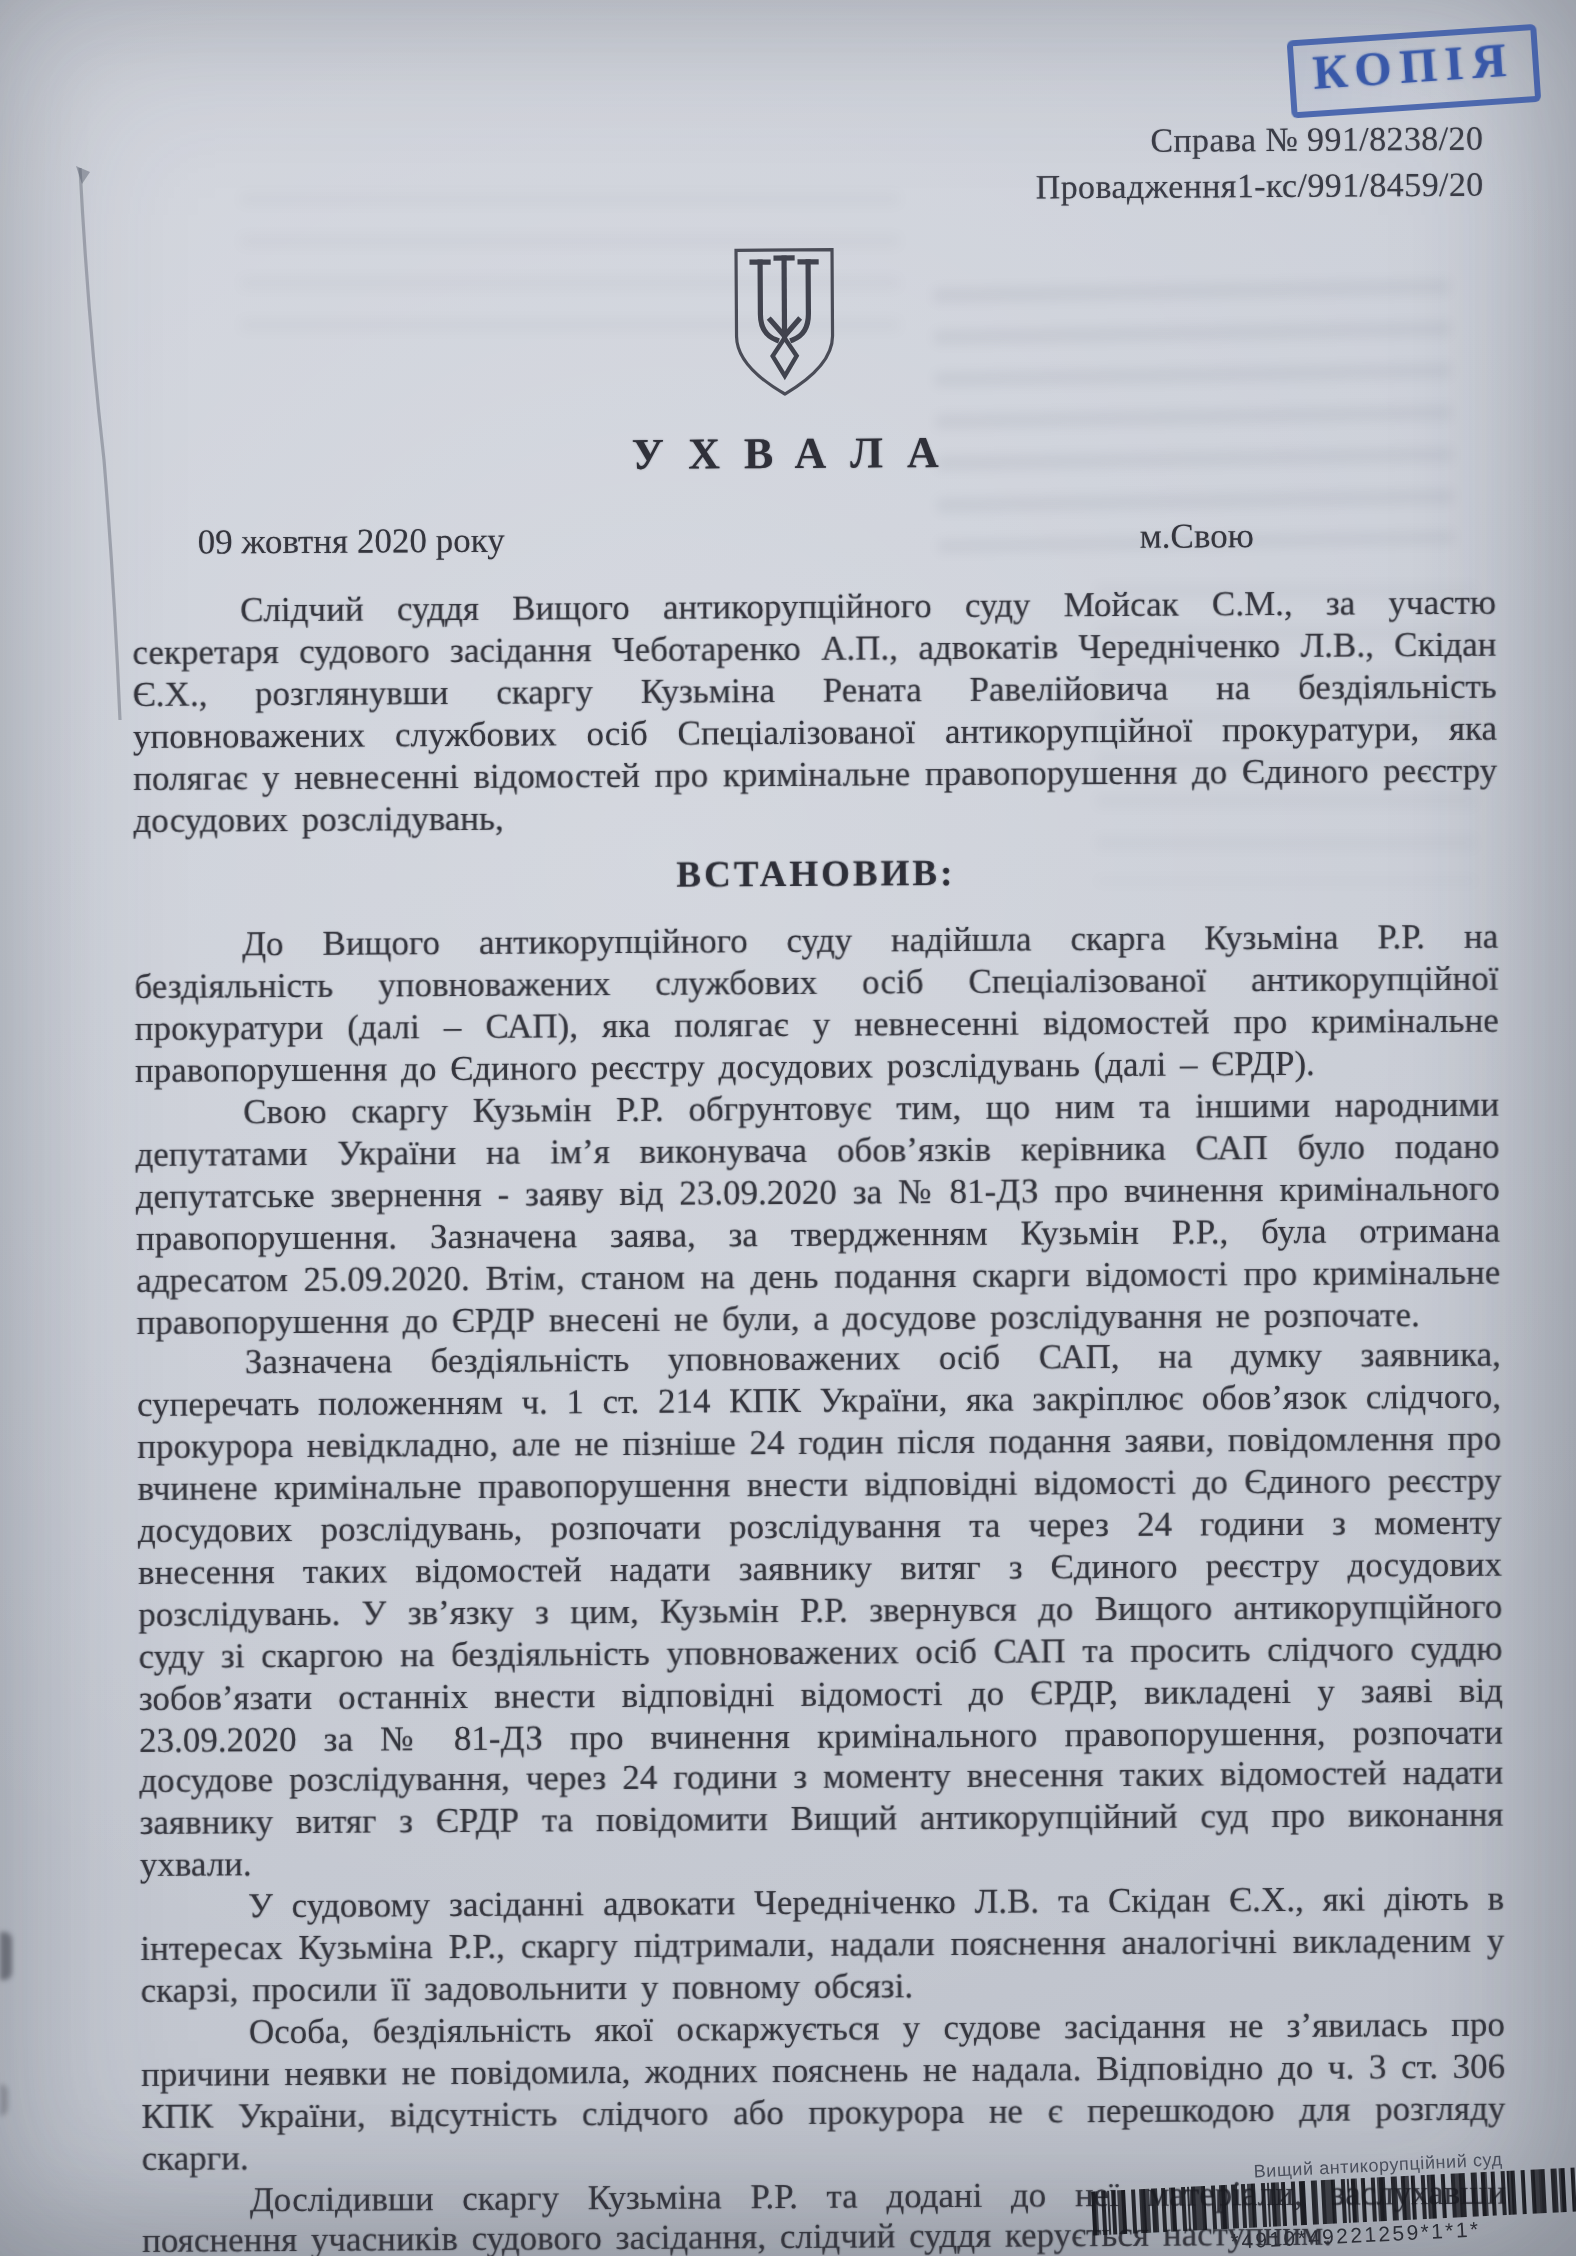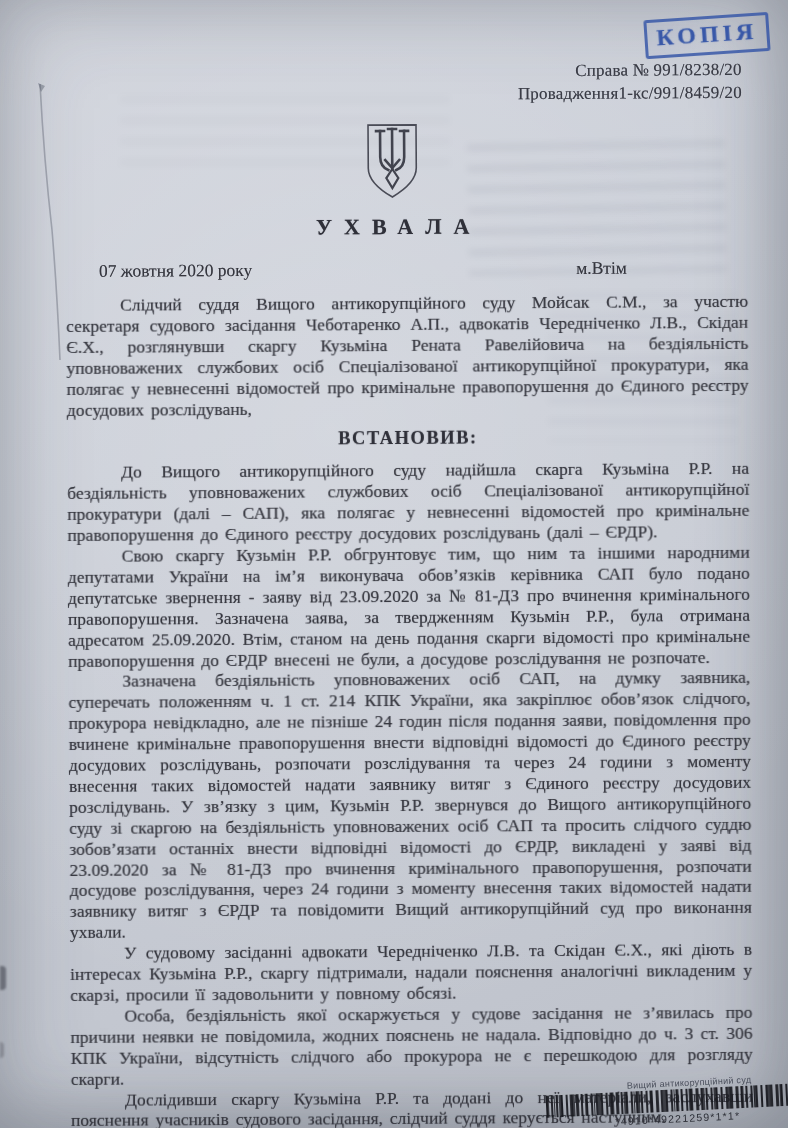--- a/index.html
+++ b/index.html
@@ -125,22 +125,22 @@
           <path d="M12 9 h8 M36 9 h8 M24 7 h8"></path>
           <path d="M21 38 L28 46 L35 38"></path>
         </g>
         <path d="M28 47 L22 56 L28 66 L34 56 Z" fill="none" stroke="#41434e" stroke-width="2.2"></path>
       </svg>
     </div>
 
     <div class="doc-title">УХВАЛА</div>
 
     <div class="dateline">
-      <span>07 жовтня 2020 року</span>
-      <span>м.Втім</span>
+      <span>09 жовтня 2020 року</span>
+      <span>м.Свою</span>
     </div>
 
     <div class="bodytext">
       <p>Слідчий суддя Вищого антикорупційного суду Мойсак С.М., за участю секретаря судового засідання Чеботаренко А.П., адвокатів Чередніченко Л.В., Скідан Є.Х., розглянувши скаргу Кузьміна Рената Равелійовича на бездіяльність уповноважених службових осіб Спеціалізованої антикорупційної прокуратури, яка полягає у невнесенні відомостей про кримінальне правопорушення до Єдиного реєстру досудових розслідувань,</p>
       <h2>ВСТАНОВИВ:</h2>
       <p>До Вищого антикорупційного суду надійшла скарга Кузьміна Р.Р. на бездіяльність уповноважених службових осіб Спеціалізованої антикорупційної прокуратури (далі – САП), яка полягає у невнесенні відомостей про кримінальне правопорушення до Єдиного реєстру досудових розслідувань (далі – ЄРДР).</p>
       <p>Свою скаргу Кузьмін Р.Р. обгрунтовує тим, що ним та іншими народними депутатами України на ім’я виконувача обов’язків керівника САП було подано депутатське звернення - заяву від 23.09.2020 за № 81-ДЗ про вчинення кримінального правопорушення. Зазначена заява, за твердженням Кузьмін Р.Р., була отримана адресатом 25.09.2020. Втім, станом на день подання скарги відомості про кримінальне правопорушення до ЄРДР внесені не були, а досудове розслідування не розпочате.</p>
       <p>Зазначена бездіяльність уповноважених осіб САП, на думку заявника, суперечать положенням ч. 1 ст. 214 КПК України, яка закріплює обов’язок слідчого, прокурора невідкладно, але не пізніше 24 годин після подання заяви, повідомлення про вчинене кримінальне правопорушення внести відповідні відомості до Єдиного реєстру досудових розслідувань, розпочати розслідування та через 24 години з моменту внесення таких відомостей надати заявнику витяг з Єдиного реєстру досудових розслідувань. У зв’язку з цим, Кузьмін Р.Р. звернувся до Вищого антикорупційного суду зі скаргою на бездіяльність уповноважених осіб САП та просить слідчого суддю зобов’язати останніх внести відповідні відомості до ЄРДР, викладені у заяві від 23.09.2020 за № 81-ДЗ про вчинення кримінального правопорушення, розпочати досудове розслідування, через 24 години з моменту внесення таких відомостей надати заявнику витяг з ЄРДР та повідомити Вищий антикорупційний суд про виконання ухвали.</p>
       <p>У судовому засіданні адвокати Чередніченко Л.В. та Скідан Є.Х., які діють в інтересах Кузьміна Р.Р., скаргу підтримали, надали пояснення аналогічні викладеним у скарзі, просили її задовольнити у повному обсязі.</p>
       <p>Особа, бездіяльність якої оскаржується у судове засідання не з’явилась про причини неявки не повідомила, жодних пояснень не надала. Відповідно до ч. 3 ст. 306 КПК України, відсутність слідчого або прокурора не є перешкодою для розгляду скарги.</p>

